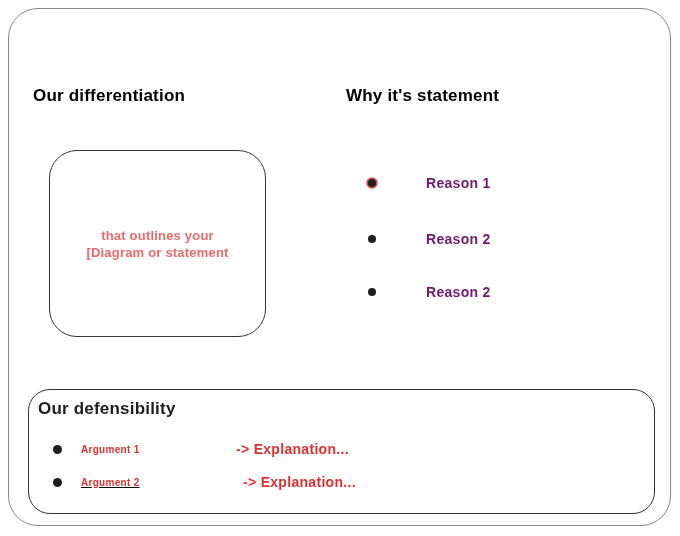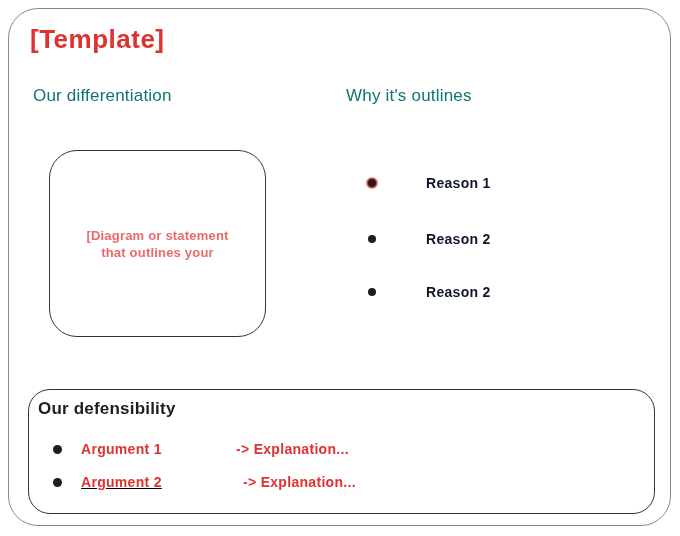--- a/index.html
+++ b/index.html
@@ -31,22 +31,22 @@
     top: 24px;
     font-size: 26px;
     font-weight: 700;
     letter-spacing: 0.5px;
     color: #e03131;
     white-space: nowrap;
   }
   .section-heading {
     position: absolute;
     font-size: 17px;
-    font-weight: 400;
-    color: #0f766e;
+    font-weight: 700;
+    color: #000000;
     white-space: nowrap;
     letter-spacing: 0.2px;
   }
   .heading-left  { left: 33px;  top: 86px; }
   .heading-right { left: 346px; top: 86px; }
   .diff-box {
     position: absolute;
     left: 49px;
     top: 150px;
     width: 215px;
@@ -84,21 +84,21 @@
     background: #1e1e1e;
     flex: 0 0 auto;
   }
   .bullet.ringed {
     box-shadow: 0 0 0 1.8px rgba(224, 49, 49, 0.85);
   }
   .reason-label {
     margin-left: 20px;
     font-size: 14px;
     font-weight: 600;
-    color: #0f172a;
+    color: #701a75;
     letter-spacing: 0.3px;
     padding-left: 30px;
   }
   .def-box {
     position: absolute;
     left: 28px;
     top: 389px;
     width: 625px;
     height: 123px;
     border: 1.5px solid #343434;
@@ -122,21 +122,21 @@
     height: 16px;
     display: flex;
     align-items: center;
     white-space: nowrap;
   }
   .def-row.r1 { top: 441px; }
   .def-row.r2 { top: 474px; text-decoration: underline; }
   .def-row .bullet { width: 9px; height: 9px; }
   .argument-label {
     margin-left: 19px;
-    font-size: 14px;
+    font-size: 10px;
     font-weight: 600;
     color: #e03131;
     letter-spacing: 0.3px;
   }
   .explanation-label {
     position: absolute;
     font-size: 14px;
     font-weight: 600;
     color: #e03131;
     letter-spacing: 0.3px;
@@ -145,30 +145,29 @@
   .def-row.r1 .explanation-label { left: 147px; }
   .def-row.r2 .explanation-label { left: 154px; }
 </style>
 </head>
 <body>
 
 <div class="canvas">
 
   <div class="frame"></div>
 
-  <div class="slide-title">[Template]</div>
 
   <div class="section-heading heading-left">Our differentiation</div>
 
-  <div class="section-heading heading-right">Why it's outlines</div>
+  <div class="section-heading heading-right">Why it's statement</div>
 
   <div class="diff-box">
     <div class="diff-box-text">
+      <div>that outlines your</div>
       <div>[Diagram or statement</div>
-      <div>that outlines your</div>
     </div>
   </div>
 
   <div class="reason-row r1">
     <span class="bullet ringed"></span>
     <span class="reason-label">Reason 1</span>
   </div>
 
   <div class="reason-row r2">
     <span class="bullet"></span>

